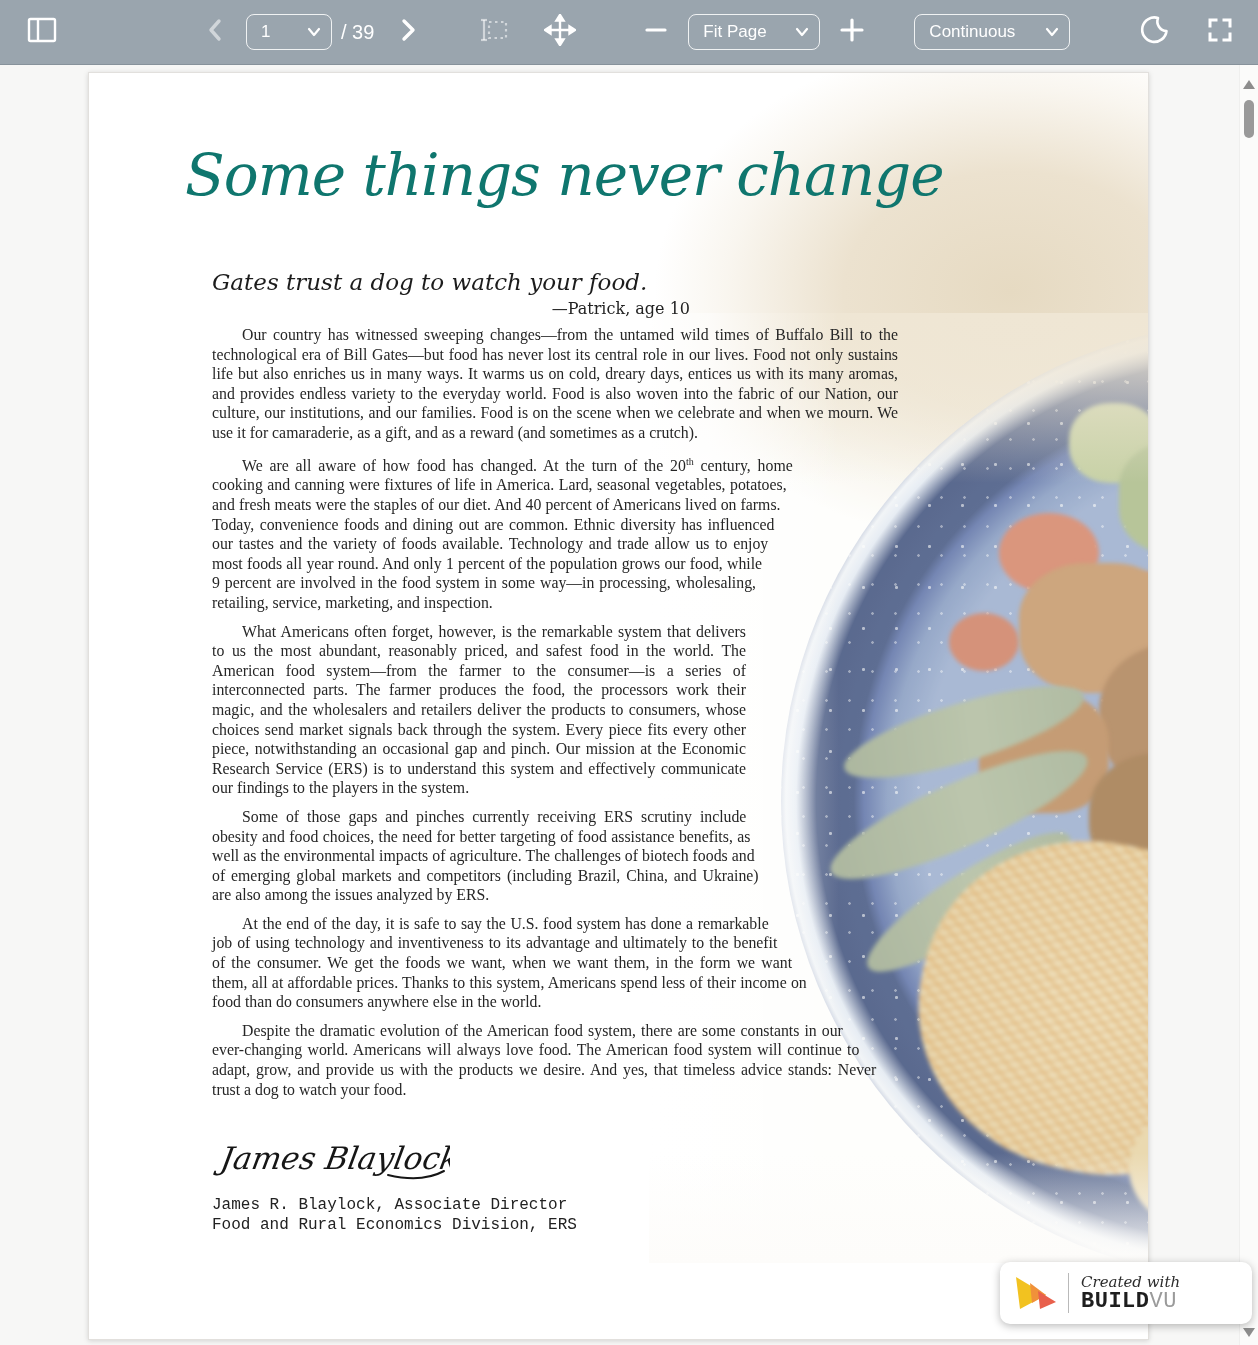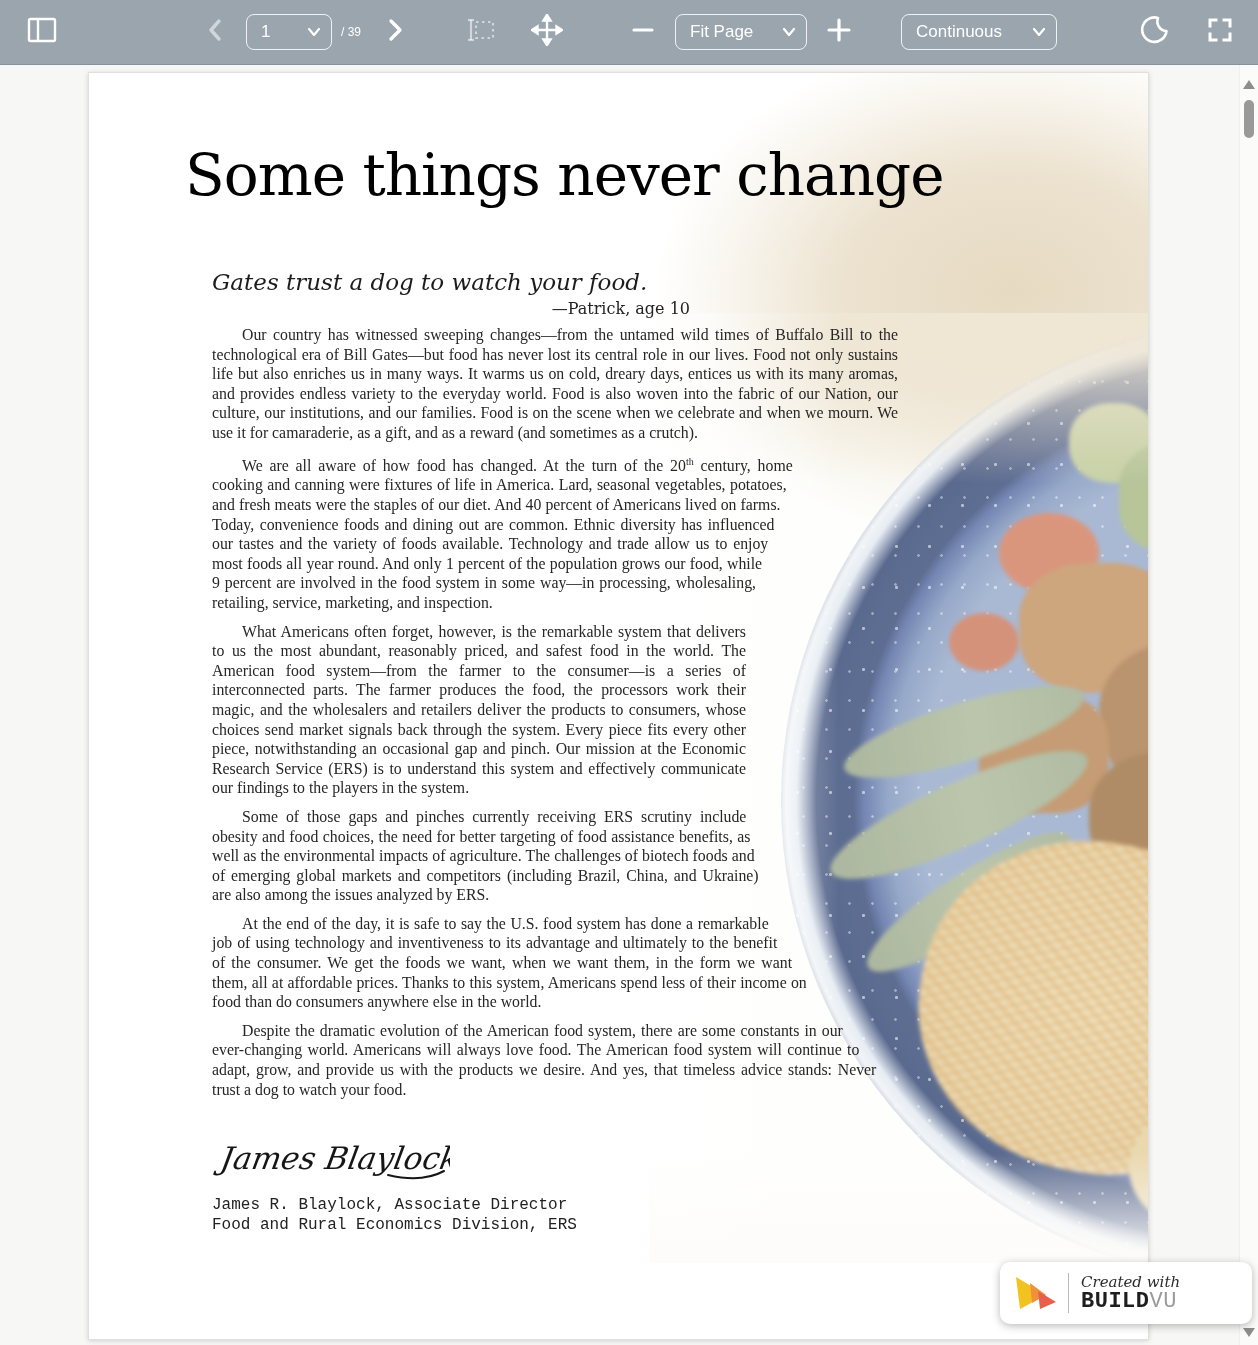--- a/index.html
+++ b/index.html
@@ -7,21 +7,21 @@
   .abs{position:absolute;}
 
   
   #toolbar{position:absolute;left:0;top:0;width:1258px;height:64px;
     background:#9aa5ae;border-bottom:1px solid #87929b;display:flex;align-items:center;z-index:50;}
   .tbtn{display:flex;align-items:center;justify-content:center;width:44px;height:44px;cursor:pointer;flex:0 0 auto;}
   .pill{height:36px;border:1px solid rgba(255,255,255,.85);border-radius:8px;color:#fff;
     display:flex;align-items:center;padding:0 10px 0 14px;font-size:17px;cursor:pointer;
     justify-content:space-between;box-sizing:border-box;flex:0 0 auto;}
   .pill svg{margin-left:8px;}
-  .tlabel{color:#fff;font-size:12px;flex:0 0 auto;}
+  .tlabel{color:#fff;font-size:20px;flex:0 0 auto;}
   .sp{flex:0 0 auto;}
 
   
   #viewer{position:absolute;left:0;top:64px;width:1258px;height:1281px;background:#f7f7f6;}
   #page{position:absolute;left:88px;top:8px;width:1059px;height:1266px;background:#fff;
     border:1px solid #e2e0dd;box-shadow:0 1px 5px rgba(0,0,0,.15);overflow:hidden;}
 
   
   #parchment{position:absolute;right:0;top:0;width:620px;height:520px;
     background:radial-gradient(ellipse 420px 300px at 78% 42%, #e6dac2 0%, #ece2cf 40%, rgba(246,241,231,.65) 68%, rgba(255,255,255,0) 85%);}
@@ -62,22 +62,22 @@
       repeating-linear-gradient(-24deg, rgba(201,134,52,.4) 0 3px, rgba(238,220,170,0) 3px 9px),
       radial-gradient(circle,#ecd9ab 0%,#e5cf9d 60%,#dabf85 100%);}
   #hash2{left:480px;top:790px;width:160px;height:130px;background:#e3cc96;}
   
   #photo .fadeL{position:absolute;inset:0;background:linear-gradient(to right,#ffffff 0px,rgba(255,255,255,.85) 60px,rgba(255,255,255,0) 190px);}
   #photo .fadeT{position:absolute;inset:0;background:linear-gradient(to bottom,#efe6d4 0px,rgba(239,230,212,.7) 60px,rgba(239,230,212,0) 170px);}
   #photo .fadeB{position:absolute;inset:0;background:linear-gradient(to top,#fdfcfa 0px,rgba(253,252,250,0) 110px);}
   #photo .wash{position:absolute;inset:0;background:rgba(252,250,246,.28);}
 
   
-  #title{position:absolute;left:96px;top:68px;width:820px;color:#000000;
-    font-family:"DejaVu Serif",serif;font-size:58px;letter-spacing:-1px;white-space:nowrap;}
+  #title{position:absolute;left:96px;top:68px;width:820px;color:#0f766e;
+    font-family:"DejaVu Serif",serif;font-style:italic;font-size:58px;letter-spacing:-1px;white-space:nowrap;}
   #quoteblock{position:absolute;left:123px;top:196px;width:478px;color:#1c1c1c;}
   #quote{font-family:"DejaVu Serif",serif;font-style:italic;font-size:23px;}
   #attribution{font-family:"DejaVu Serif",serif;font-size:16px;text-align:right;margin-top:4px;color:#222;}
   #bodytext{position:absolute;left:123px;top:252px;width:686px;
     font-family:"Liberation Serif",serif;font-size:15.8px;line-height:19.6px;
     text-align:justify;color:#262626;}
   #bodytext p{margin:0 0 9px 0;text-indent:30px;}
   #wrapshape{float:right;width:170px;height:790px;
     shape-outside:polygon(170px 0px,170px 110px,68px 140px,18px 300px,18px 480px,43px 600px,118px 700px,170px 760px,170px 790px);}
   .sup{vertical-align:super;font-size:10px;}

